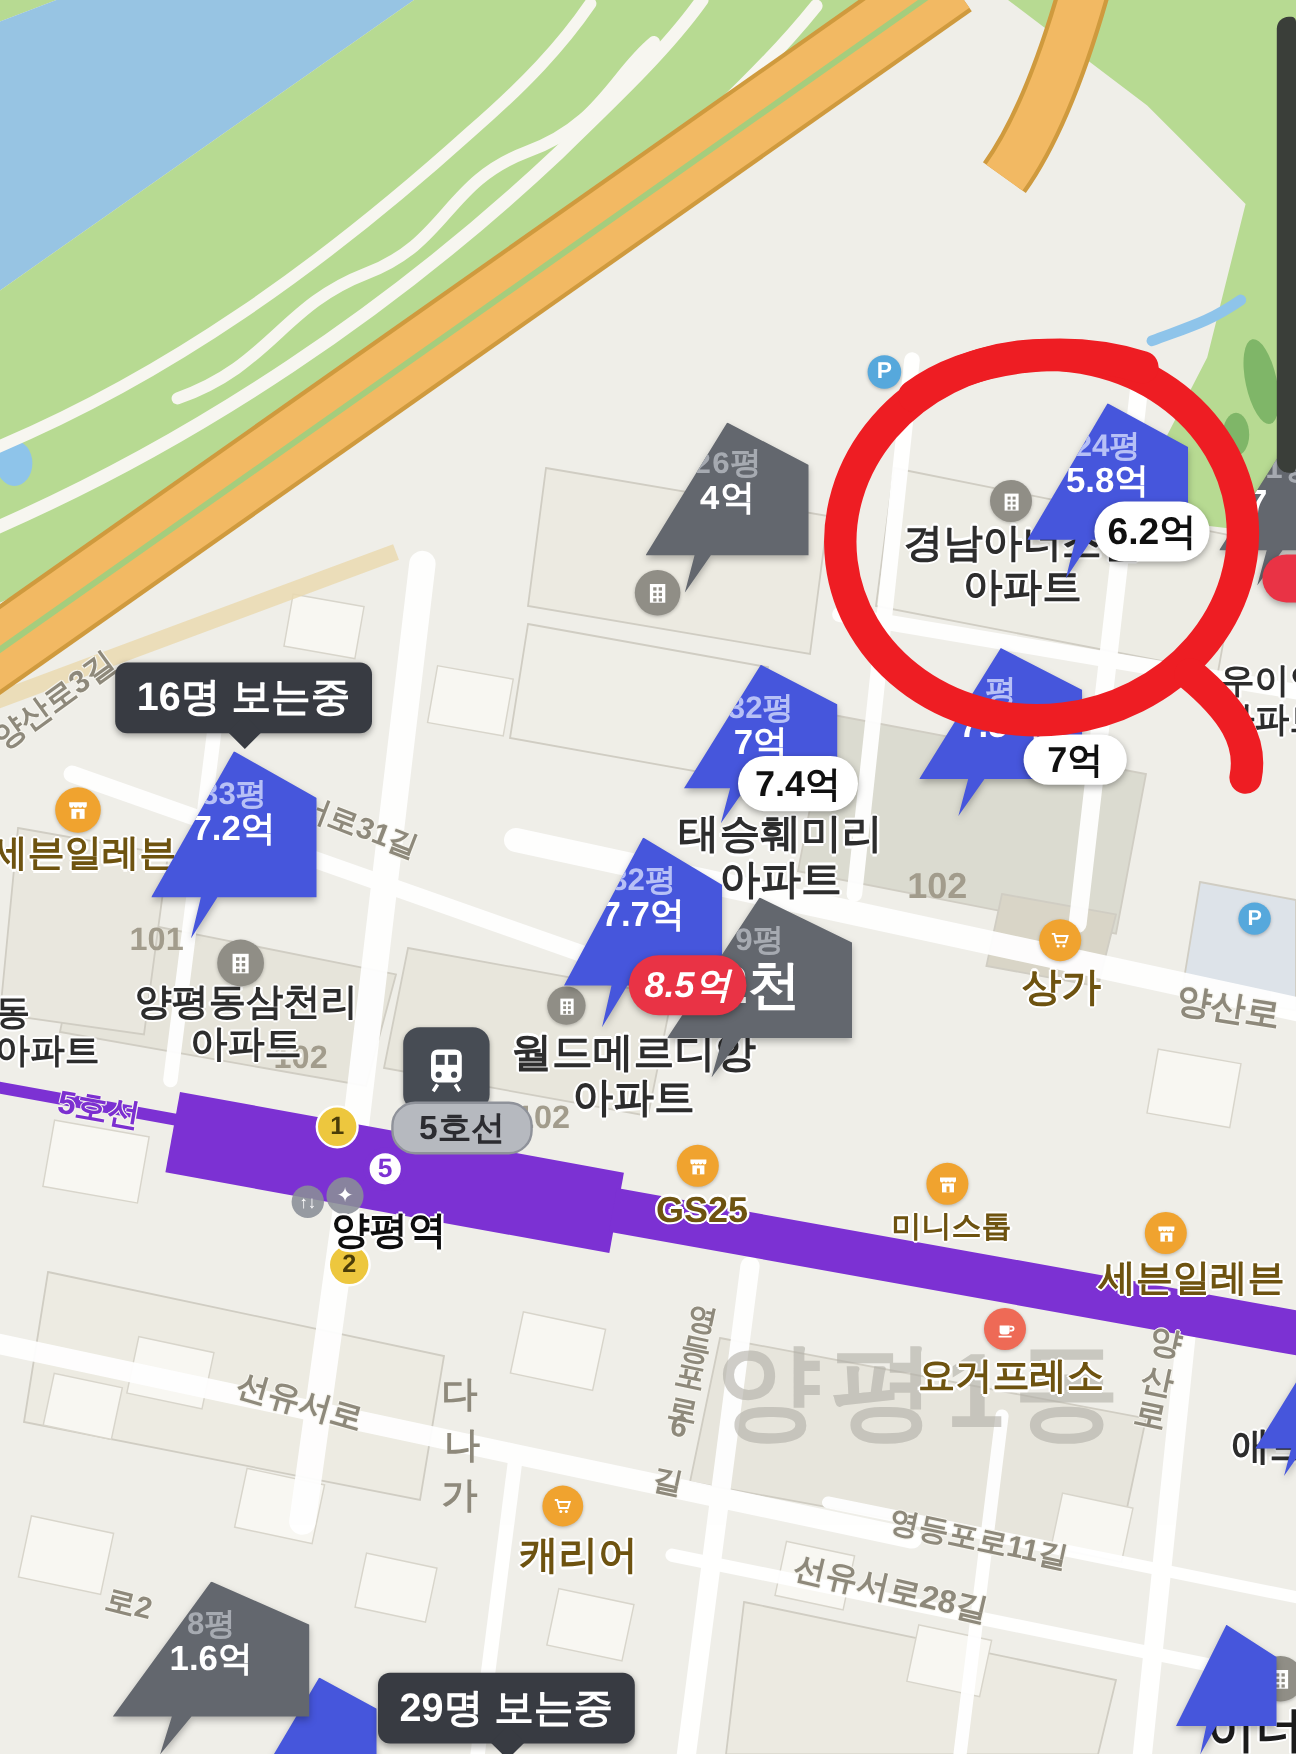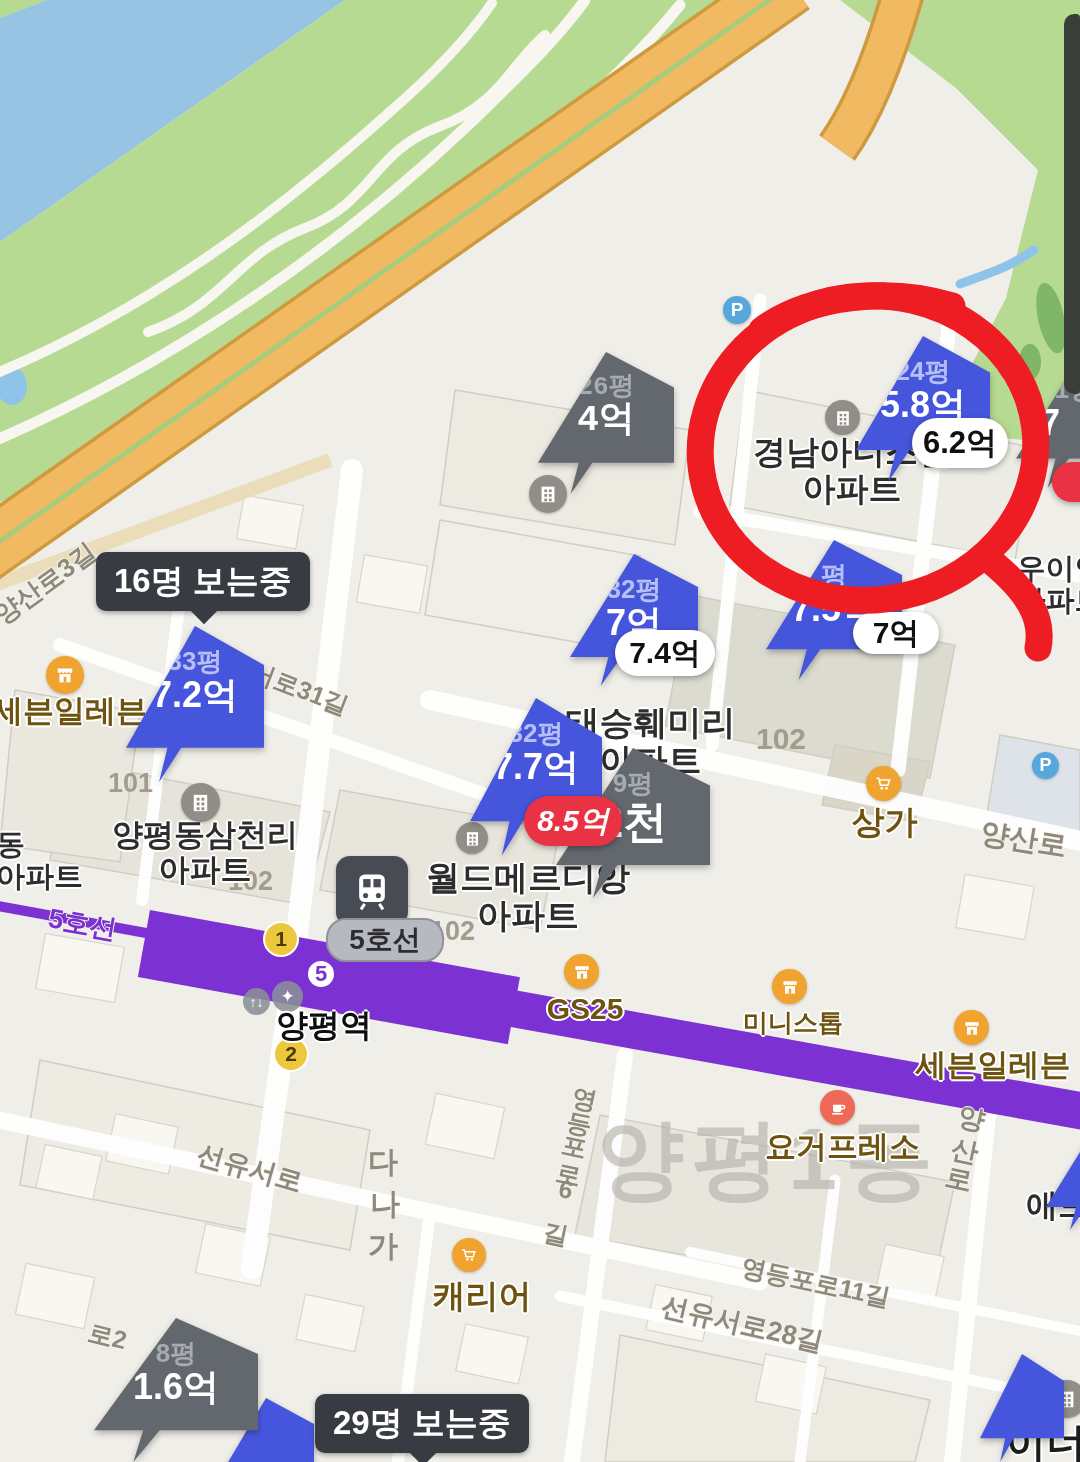--- a/index.html
+++ b/index.html
@@ -19,21 +19,21 @@
   .bignum{position:absolute;z-index:8;font-weight:700;color:#a29c8c;white-space:nowrap;}
   
   .pin{position:absolute;z-index:20;filter:drop-shadow(0 3px 3px rgba(0,0,0,.28));}
   .pin .shape{width:100%;height:100%;display:flex;flex-direction:column;align-items:center;
     clip-path:polygon(50% 0,100% 25%,100% 78%,40% 78%,24% 100%,30% 78%,0 78%);}
   .pin.blue .shape{background:#4656dc;}
   .pin.gray .shape{background:#63676e;}
   .pin .size{margin-top:22px;font-size:26px;font-weight:700;line-height:1.05;}
   .pin.blue .size{color:#b7c0f6;}
   .pin.gray .size{color:#a6aab1;}
-  .pin .price{font-size:36px;font-weight:800;color:#fff;line-height:1.12;}
+  .pin .price{font-size:29px;font-weight:800;color:#fff;line-height:1.12;}
   
   .bubble{position:absolute;z-index:26;background:#fff;border-radius:28px;display:flex;align-items:center;
     justify-content:center;font-weight:800;font-size:30px;color:#101010;box-shadow:0 2px 6px rgba(0,0,0,.35);}
   .bubble.red{background:#e93345;color:#fff;font-style:italic;}
   
   .viewers{position:absolute;z-index:30;background:#383b42;color:#fff;font-size:33px;font-weight:800;
     padding:7px 18px;border-radius:10px;white-space:nowrap;box-shadow:0 2px 5px rgba(0,0,0,.35);}
   .viewers::after{content:"";position:absolute;left:46%;bottom:-9px;width:20px;height:20px;background:#383b42;
     transform:rotate(45deg);}
   
@@ -160,21 +160,21 @@
   <div class="bignum" style="left:430px;top:916px;font-size:27px;">102</div>
   <div class="bignum" style="left:756px;top:722px;font-size:30px;">102</div>
   <div class="bignum" style="left:368px;top:1142px;font-size:30px;color:#8e897b;">다</div>
   <div class="bignum" style="left:370px;top:1184px;font-size:30px;color:#8e897b;">나</div>
   <div class="bignum" style="left:368px;top:1226px;font-size:30px;color:#8e897b;">가</div>
 
   <div class="mlabel" style="left:742px;top:434px;width:220px;font-size:33px;">
     <div>경남아너스빌</div>
     <div>아파트</div>
   </div>
-  <div class="mlabel" style="left:558px;top:676px;width:185px;font-size:34px;margin-top:27px;">
+  <div class="mlabel" style="left:558px;top:676px;width:185px;font-size:34px;">
     <div>태승훼미리</div>
     <div>아파트</div>
   </div>
   <div class="mlabel" style="left:100px;top:818px;width:210px;font-size:31px;">
     <div>양평동삼천리</div>
     <div>아파트</div>
   </div>
   <div class="mlabel" style="left:378px;top:858px;width:300px;font-size:34px;">
     <div>월드메르디앙</div>
     <div>아파트</div>

